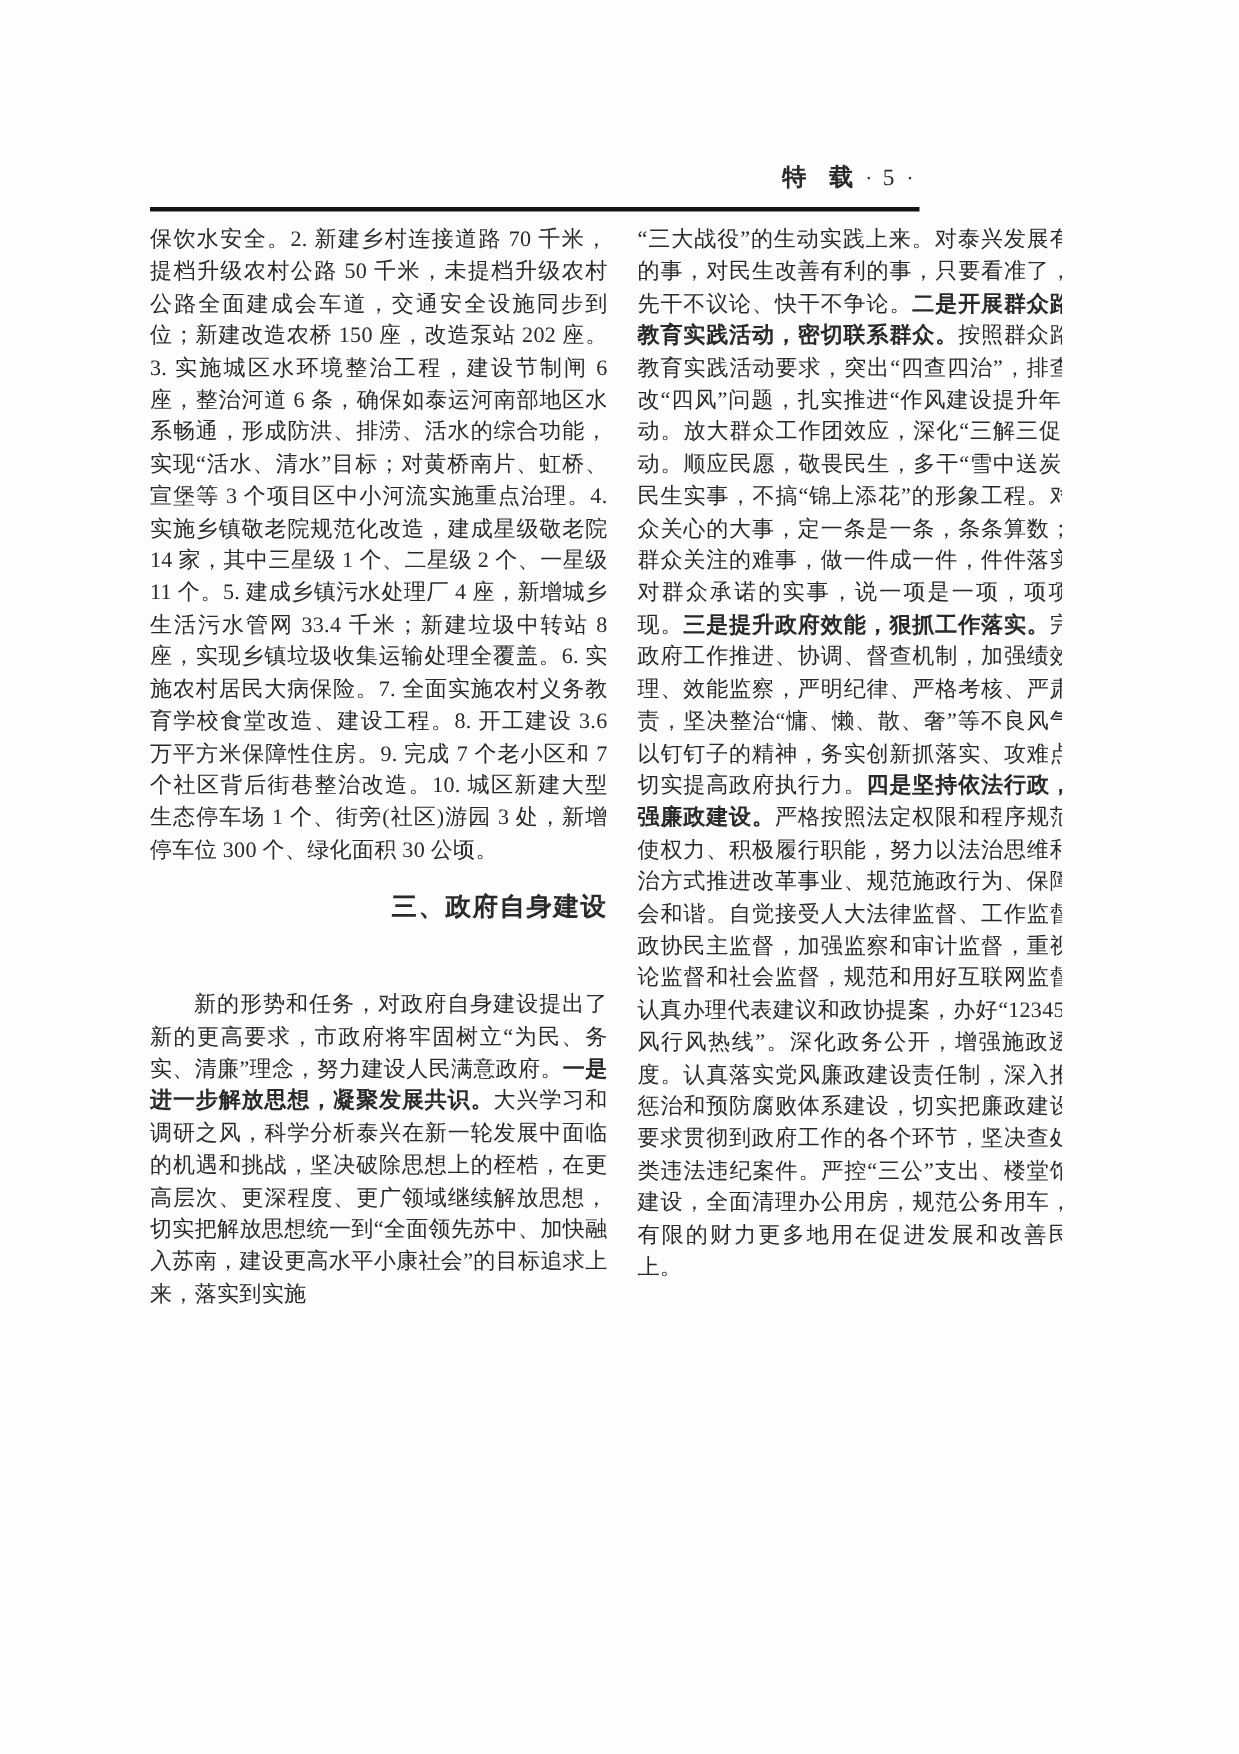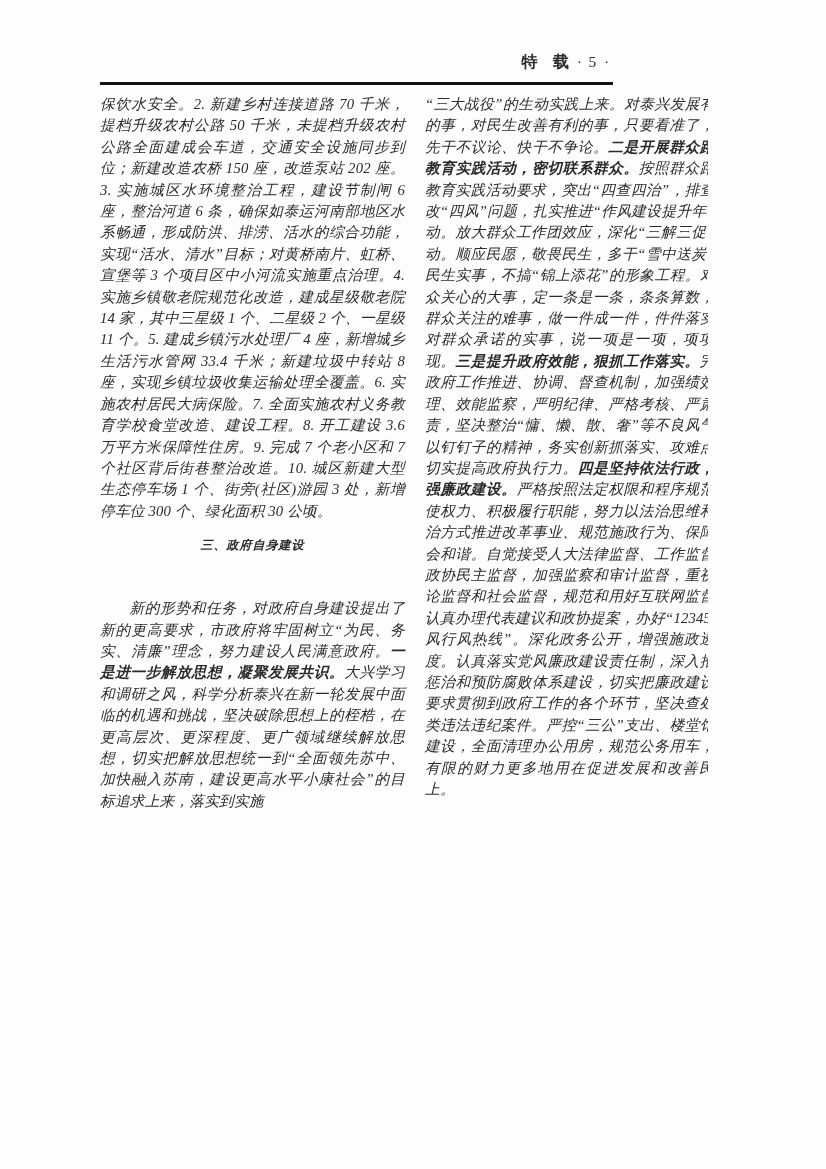--- a/index.html
+++ b/index.html
@@ -11,21 +11,21 @@
   html, body {
     width: 826px;
     background: var(--background);
     font-family: "Liberation Serif", "DejaVu Serif", serif;
     color: var(--text);
   }
   .page {
     position: relative;
     width: 708px;
     height: 1169px;
-    padding: 52px 95px 0 100px;
+    padding: 108px 95px 0 100px;
     overflow: hidden;
   }
   .page-header {
     display: flex;
     justify-content: flex-end;
     align-items: baseline;
     gap: 7px;
     padding-right: 4px;
     padding-bottom: 9px;
   }
@@ -49,38 +49,37 @@
     background: var(--rule);
   }
   .columns {
     display: flex;
     gap: 20px;
     margin-top: 9px;
   }
   .column {
     width: 305px;
     flex: 0 0 305px;
-    font-style: italic;
   }
   .para {
     font-size: 14.7px;
     line-height: 21.4px;
     text-align: justify;
     letter-spacing: 0.2px;
   }
   .para.indent { text-indent: 2em; margin-top: 44px; }
   .seg-bold {
     font-family: "Liberation Sans", "DejaVu Sans", sans-serif;
     font-weight: bold;
   }
   .section-heading {
     font-family: "Liberation Sans", "DejaVu Sans", sans-serif;
     font-weight: bold;
-    font-size: 12px;
-    text-align: center;
+    font-size: 17px;
+    text-align: right;
     letter-spacing: 1px;
     margin: 15px 0 13px 0;
   }
 </style>
 </head>
 <body>
 
 <div class="page">
 
   <header class="page-header">

